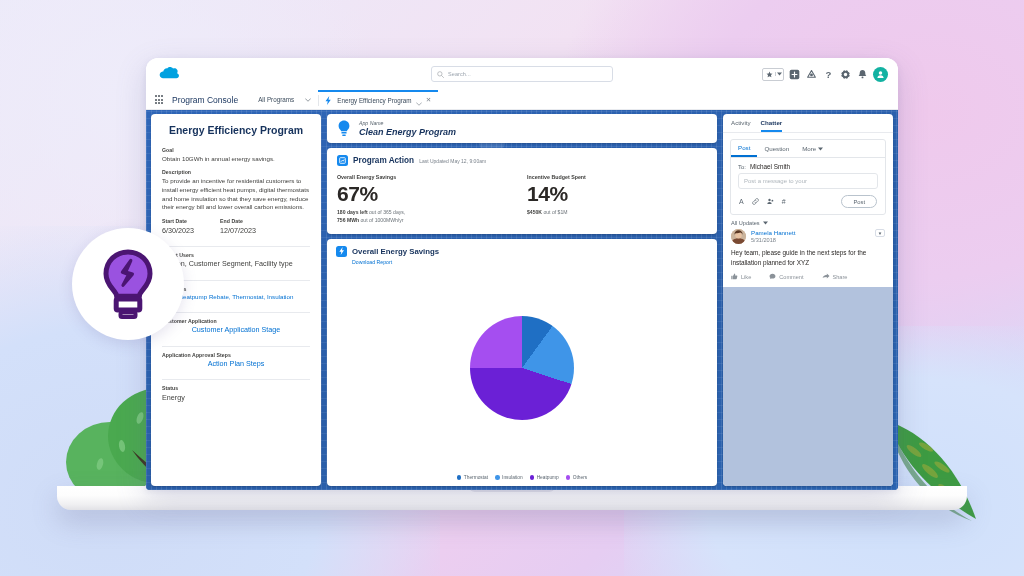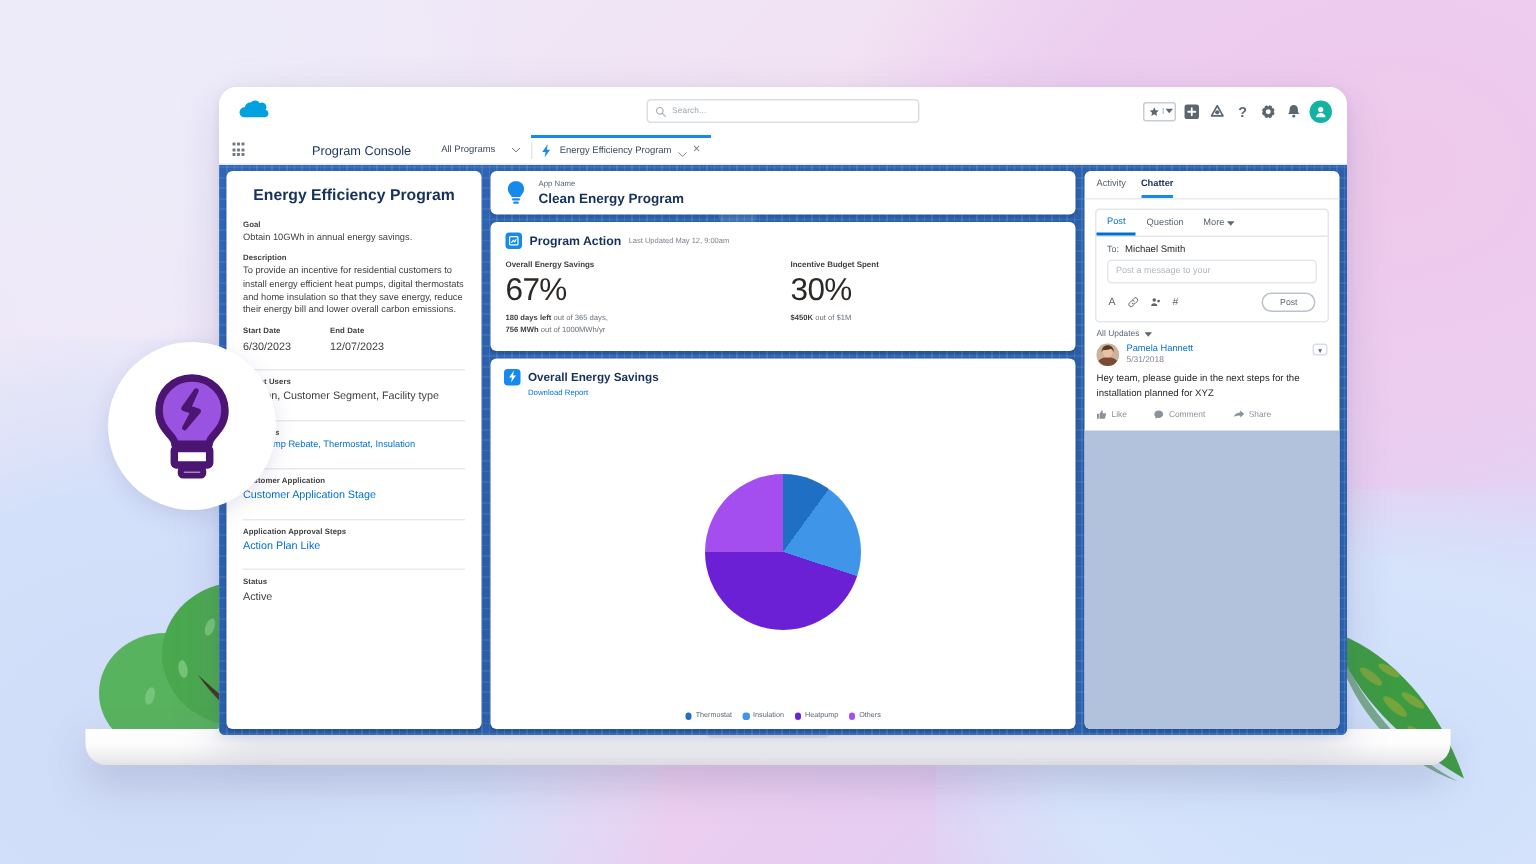--- a/index.html
+++ b/index.html
@@ -91,21 +91,21 @@
     height:20px; background:#fff; display:flex; align-items:stretch;
     flex:0 0 20px; border-bottom:1px solid #e8eaee;
   }
   .waffle{
     width:26px; display:flex; align-items:center; justify-content:center;
   }
   .waffle-grid{ display:grid; grid-template-columns:repeat(3,2px); gap:1.4px; }
   .waffle-grid i{ width:2px; height:2px; background:#747a81; display:block; border-radius:.3px; }
   .app-title{
     font-size:8.5px; color:#16325c; font-weight:400; display:flex;
-    align-items:center; padding-right:14px;margin-left:36px;
+    align-items:center; padding-right:14px;
   }
   .nav-item{
     display:flex; align-items:center; font-size:6.3px; color:#3b4b5c;
     padding:0 6px; position:relative;
   }
   .nav-caret{ width:16px; display:flex; align-items:center; justify-content:center; }
   .tab-active{
     display:flex; align-items:center; gap:4px; padding:0 7px;
     border-top:2px solid #1589ee; background:#fff; position:relative;
     margin-left:2px;
@@ -140,45 +140,45 @@
   .col-right{ width:178px; padding:4px 5px 4px 3px; display:flex; }
 
   .card{ background:#fff; border-radius:4px; box-shadow:0 1px 2px rgba(0,0,0,.18); }
 
   
   .left-card{ flex:1; display:flex; flex-direction:column; padding:10px 11px 6px; overflow:hidden; }
   .lc-title{ font-size:10.5px; font-weight:700; color:#16325c; text-align:center; line-height:1.25; margin-bottom:10px; }
   .fld{ margin-bottom:6px; }
   .fld-lbl{ font-size:5.2px; font-weight:700; color:#3e3e3c; margin-bottom:1.5px; letter-spacing:.05px; }
   .fld-val{ font-size:6.2px; color:#3e3e3c; line-height:1.42; }
-  .fld-val.link{ color:#0070d2; }
+  .fld-val.link{ color:#0070d2;text-align:center; }
   .fld-row{ display:flex; gap:26px; margin-bottom:6px; }
   .fld-row .fld{ margin-bottom:0; }
   .fld-val.big{ font-size:7.2px; }
   .hr{ height:1px; background:#e8eaee; margin:4px 0 5px; }
 
   
-  .appname-card{ display:flex; align-items:center; gap:8px; padding:6px 10px; flex:0 0 auto; }
+  .appname-card{ display:flex; align-items:center; gap:8px; padding:6px 10px; flex:0 0 auto;font-style:italic; }
   .bulb-blue{ width:14px; height:17px; flex:0 0 14px; }
   .an-lbl{ font-size:5.2px; color:#5b6670; margin-bottom:1px; }
   .an-val{ font-size:9px; font-weight:700; color:#16325c; }
 
   
   .ps-card{ padding:7px 10px 9px; flex:0 0 auto; }
   .ps-head{ display:flex; align-items:center; gap:5px; margin-bottom:8px; }
   .ico-sq{
     width:11px; height:11px; border-radius:2.5px; background:#1589ee;
     display:flex; align-items:center; justify-content:center; flex:0 0 11px;
   }
   .ps-title{ font-size:8.2px; font-weight:700; color:#16325c; }
   .ps-sub{ font-size:5px; color:#7b838c; }
   .metrics{ display:flex; gap:10px; }
   .metric{ flex:1; min-width:0; }
   .m-lbl{ font-size:5.3px; font-weight:700; color:#3e3e3c; margin-bottom:3px; }
-  .m-val{ font-size:21px; font-weight:400; color:#2b2826; line-height:1.05; letter-spacing:-.4px; margin-bottom:4px; }
+  .m-val{ font-size:21px; font-weight:700; color:#2b2826; line-height:1.05; letter-spacing:-.4px; margin-bottom:4px; }
   .m-note{ font-size:5.1px; color:#6b7278; line-height:1.52; }
   .m-note b{ color:#3e3e3c; font-weight:700; }
 
   
   .charts{ display:flex; gap:5px; flex:1; min-height:0; }
   .chart-card{ flex:1; padding:7px 9px 6px; display:flex; flex-direction:column; min-width:0; }
   .ch-head{ display:flex; align-items:center; gap:5px; }
   .ch-title{ font-size:7.8px; font-weight:700; color:#16325c; }
   .ch-link{ font-size:5.2px; color:#0070d2; margin:2px 0 0 16px; }
   .ch-body{ flex:1; display:flex; align-items:center; justify-content:center; min-height:0; }
@@ -457,27 +457,27 @@
         <div class="hr"></div>
 
         <div class="fld">
           <div class="fld-lbl">Customer Application</div>
           <div class="fld-val link big">Customer Application Stage</div>
         </div>
         <div class="hr"></div>
 
         <div class="fld">
           <div class="fld-lbl">Application Approval  Steps</div>
-          <div class="fld-val link big">Action Plan Like</div>
+          <div class="fld-val link big">Action Plan Steps</div>
         </div>
         <div class="hr"></div>
 
         <div class="fld">
           <div class="fld-lbl">Status</div>
-          <div class="fld-val big">Active</div>
+          <div class="fld-val big">Energy</div>
         </div>
       </div>
     </div>
 
     <div class="col-mid">
 
       <div class="card appname-card">
         <svg class="bulb-blue" viewBox="0 0 14 17">
           <path d="M7 0.6C3.9.6 1.6 3 1.6 6c0 2 1.1 3.2 1.9 4.1.4.5.6.8.6 1.2h5.8c0-.4.2-.7.6-1.2.8-.9 1.9-2.1 1.9-4.1 0-3-2.3-5.4-5.4-5.4z" fill="#1589ee"></path>
           <rect x="4.4" y="12.1" width="5.2" height="1.5" rx=".5" fill="#1589ee"></rect>
@@ -504,21 +504,21 @@
           <div class="metric">
             <div class="m-lbl">Overall Energy Savings</div>
             <div class="m-val">67%</div>
             <div class="m-note">
               <b>180 days left</b><span> out of 365 days,</span><br>
               <b>756 MWh</b><span> out of 1000MWh/yr</span>
             </div>
           </div>
           <div class="metric">
             <div class="m-lbl">Incentive Budget Spent</div>
-            <div class="m-val">30%</div>
+            <div class="m-val">14%</div>
             <div class="m-note">
               <b>$450K</b><span> out of $1M</span>
             </div>
           </div>
         </div>
       </div>
 
       <div class="charts">
 
         <div class="card chart-card">

